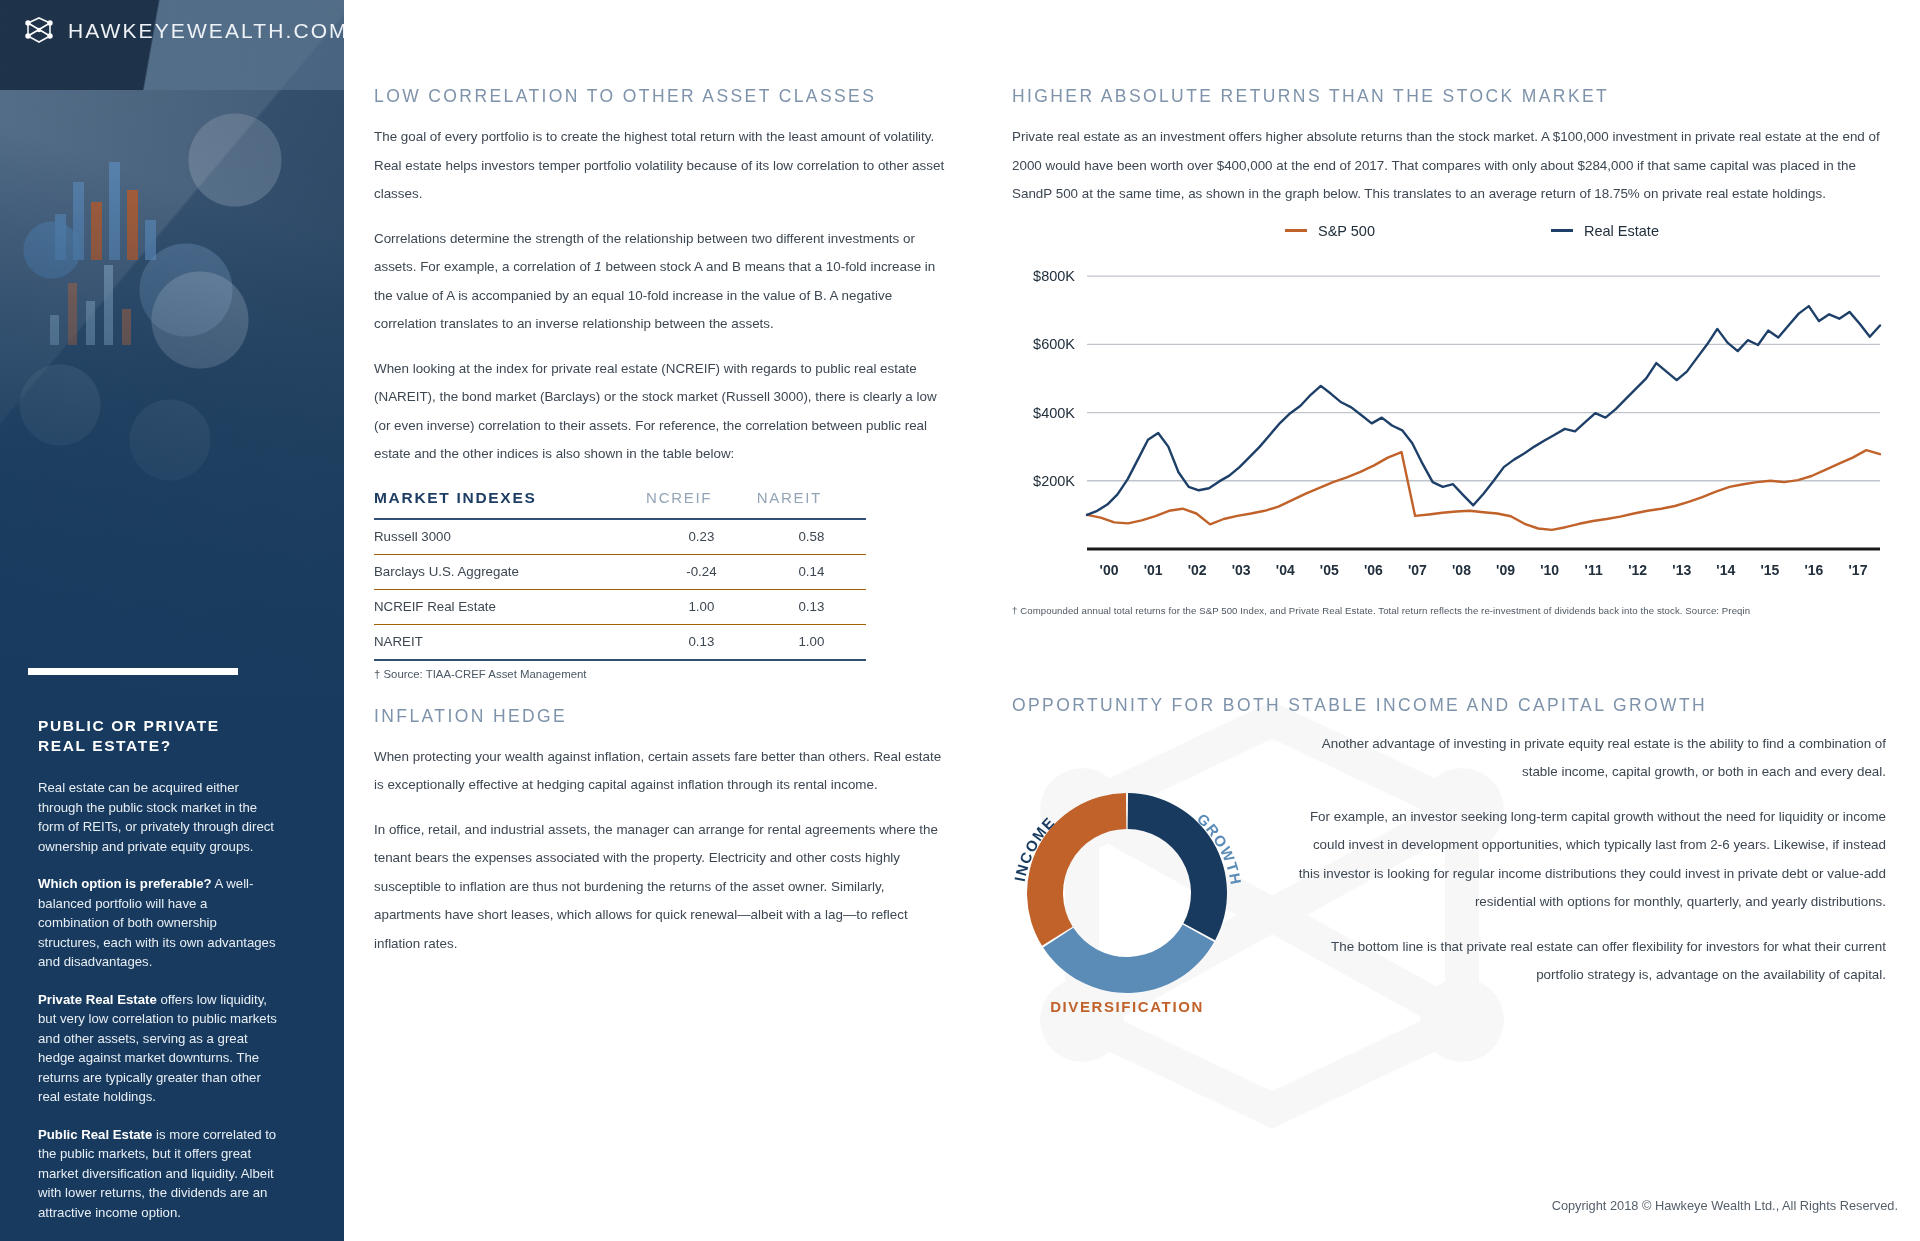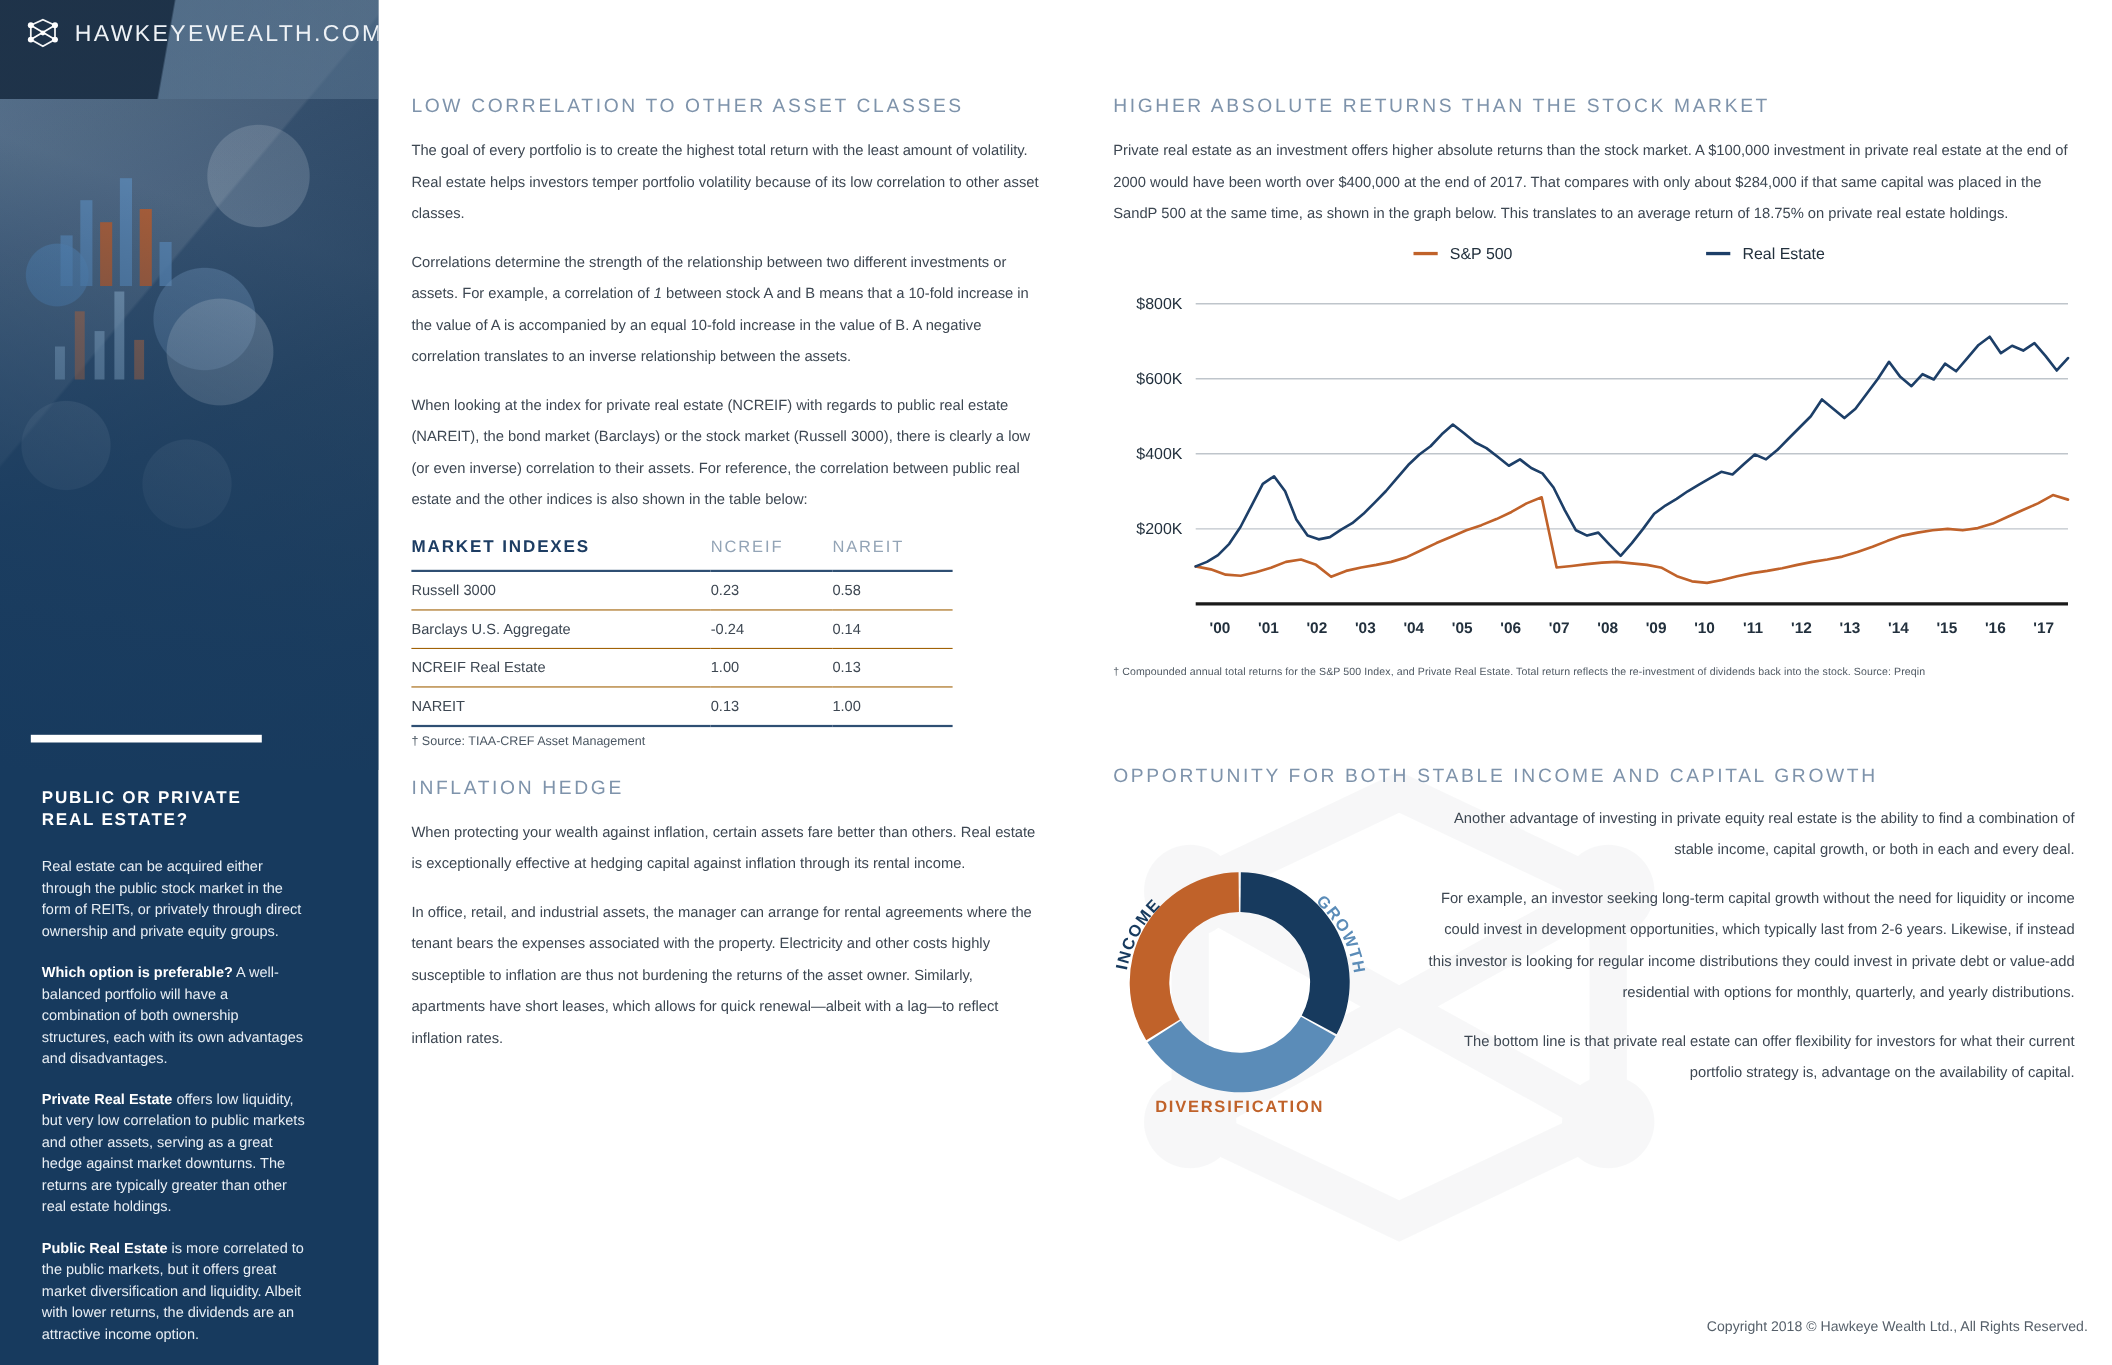--- a/index.html
+++ b/index.html
@@ -85,21 +85,21 @@
   }
   .body-p em{ font-style:italic; }
 
   
   .tbl{ width:492px; border-collapse:collapse; margin-top:20px; }
   .tbl th{ text-align:left; padding:0 0 11px 0; font-weight:bold; }
   .tbl th.h-main{ color:#1d3d63; font-size:15.5px; letter-spacing:1.7px; }
   .tbl th.h-num{ color:#93a4b6; font-size:15px; letter-spacing:1.7px; font-weight:300; text-align:left; }
   .tbl thead tr{ border-bottom:2.5px solid #2f4f73; }
   .tbl td{ color:#3d4752; font-size:13.3px; padding:9.5px 0; }
-  .tbl td.num{ text-align:left; }
+  .tbl td.num{ text-align:center; }
   .tbl tbody tr{ border-bottom:1px solid #a16207; }
   .tbl tbody tr:last-child{ border-bottom:2.5px solid #2f4f73; }
   .tbl-source{ color:#4b5763; font-size:11.4px; margin-top:7px; }
 
   
   .chart-wrap{ position:relative; margin-top:14px; width:880px; height:440px; }
   .legend{ display:flex; gap:176px; justify-content:center; padding-left:40px; margin-bottom:10px; }
   .legend-item{ display:flex; align-items:center; gap:11px; color:#22303d; font-size:14.5px; }
   .legend-swatch{ display:block; width:22px; height:3.4px; }
   .chart-note{ color:#4e5862; font-size:9.6px; margin-top:7px; letter-spacing:.1px; }

